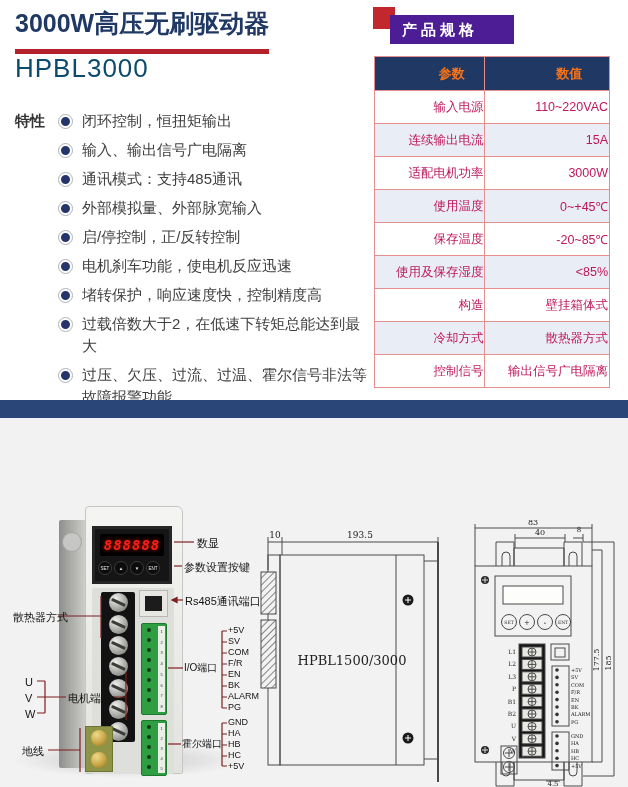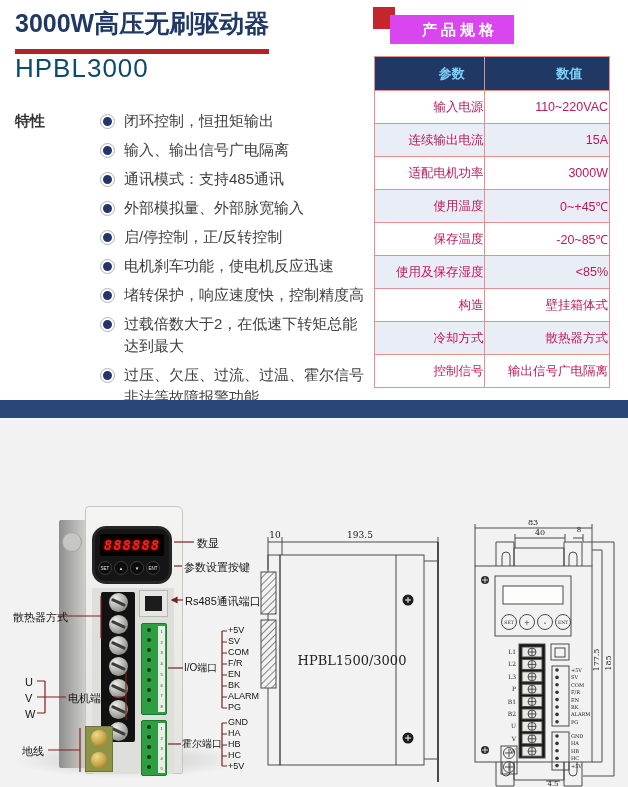--- a/index.html
+++ b/index.html
@@ -4,53 +4,53 @@
 <style>
   html,body{margin:0;padding:0;}
   body{font-family:"Liberation Sans",sans-serif;background:#fff;}
   .page{position:relative;width:628px;height:787px;background:#fff;overflow:hidden;}
 
   
   .title{position:absolute;left:15px;top:8px;font-size:25px;font-weight:bold;color:#1F3864;
          border-bottom:5px solid #B5212B;padding-bottom:11px;line-height:1.2;}
   .model{position:absolute;left:15px;top:53px;font-size:26px;color:#0c4a6e;letter-spacing:1px;}
 
-  .features{position:absolute;left:15px;top:110px;width:352px;display:flex;gap:42px;}
+  .features{position:absolute;left:15px;top:110px;width:352px;display:flex;}
   .features-heading{font-size:15px;font-weight:bold;color:#333;width:36px;flex:none;line-height:22px;}
   .features ul{list-style:none;margin:0;padding:0 0 0 8px;width:320px;}
   .features li{display:flex;margin-bottom:7px;font-size:15px;color:#404040;line-height:22px;}
   .dot{flex:none;width:9px;height:9px;border-radius:50%;background:#25356B;border:2px solid #fff;
        outline:1px solid #ADB2BC;margin:5px 10px 0 0;}
 
   
   .spec-header{position:absolute;left:373px;top:7px;width:150px;height:40px;}
   .spec-header .red-sq{position:absolute;left:0;top:0;width:22px;height:22px;background:#C2272D;}
-  .spec-header .blue-box{position:absolute;left:17px;top:8px;width:124px;height:29px;background:#d946ef;
-        color:#fff;font-size:15px;font-weight:bold;letter-spacing:4px;line-height:29px;padding-left:32px;box-sizing:border-box;}
+  .spec-header .blue-box{position:absolute;left:17px;top:8px;width:124px;height:29px;background:#4c1d95;
+        color:#fff;font-size:15px;font-weight:bold;letter-spacing:4px;line-height:29px;padding-left:12px;box-sizing:border-box;}
   table.spec{position:absolute;left:374px;top:56px;width:236px;border-collapse:collapse;}
-  table.spec th{background:#1F3864;color:#7dd3fc;font-size:13px;font-weight:600;height:31px;border:1px solid #E58E8E;padding-left:45px;}
+  table.spec th{background:#1F3864;color:#f97316;font-size:13px;font-weight:600;height:31px;border:1px solid #E58E8E;padding-left:45px;}
   table.spec td{height:30px;font-size:12.5px;color:#be185d;text-align:right;border:1px solid #E58E8E;background:#fff;}
   table.spec tr:nth-child(even) td{background:#E9EDF5;}
   table.spec col.c1{width:47%;} table.spec col.c2{width:53%;}
 
   
   .band{position:absolute;left:0;top:400px;width:628px;height:18px;background:#2A4577;}
   .lower-bg{position:absolute;left:0;top:418px;width:628px;height:369px;background:#F1F2F1;}
 
   
   .photo{position:absolute;left:0;top:420px;width:256px;height:367px;}
   .shadow{position:absolute;left:12px;top:322px;width:230px;height:36px;
           background:radial-gradient(ellipse at center,rgba(0,0,0,0.18),rgba(0,0,0,0) 70%);}
   .heatsink{position:absolute;left:59px;top:100px;width:27px;height:248px;border-radius:2px;
           background:linear-gradient(90deg,#8E8E8C,#CFCFCB);}
   .logo{position:absolute;left:62px;top:112px;width:18px;height:18px;border-radius:50%;
           background:#C6C6C4;border:1px solid #A5A5A3;}
   .drv-body{position:absolute;left:85px;top:86px;width:96px;height:266px;border-radius:4px 6px 2px 2px;
           background:linear-gradient(180deg,#F4F4F2,#E2E2DE);border:1px solid #C6C6C2;}
-  .display{position:absolute;left:92px;top:106px;width:80px;height:58px;background:#151515;border-radius:14px;
+  .display{position:absolute;left:92px;top:106px;width:80px;height:58px;background:#151515;border-radius:0;
           border:3px solid #262626;box-sizing:border-box;}
   .led{position:absolute;left:5px;top:5px;width:64px;height:22px;background:#000;border-radius:2px;
           color:#FF1F16;font-family:"DejaVu Sans Mono",monospace;font-size:14px;font-weight:bold;font-style:italic;
           letter-spacing:1px;line-height:22px;text-align:center;text-shadow:0 0 4px rgba(255,40,20,.8);}
   .btn-row{position:absolute;left:3px;top:32px;display:flex;gap:2px;}
   .pbtn{width:14px;height:14px;border-radius:50%;background:#0C0C0C;border:1px solid #3C3C3C;
         color:#E8E8E8;font-size:4.5px;line-height:14px;text-align:center;box-sizing:border-box;}
   .recess{position:absolute;left:92px;top:168px;width:82px;height:186px;background:#DEDEDA;border-radius:2px;}
   .termcol{position:absolute;left:101px;top:172px;width:34px;height:150px;background:#121212;border-radius:2px;
         display:flex;flex-direction:column;justify-content:space-around;}

